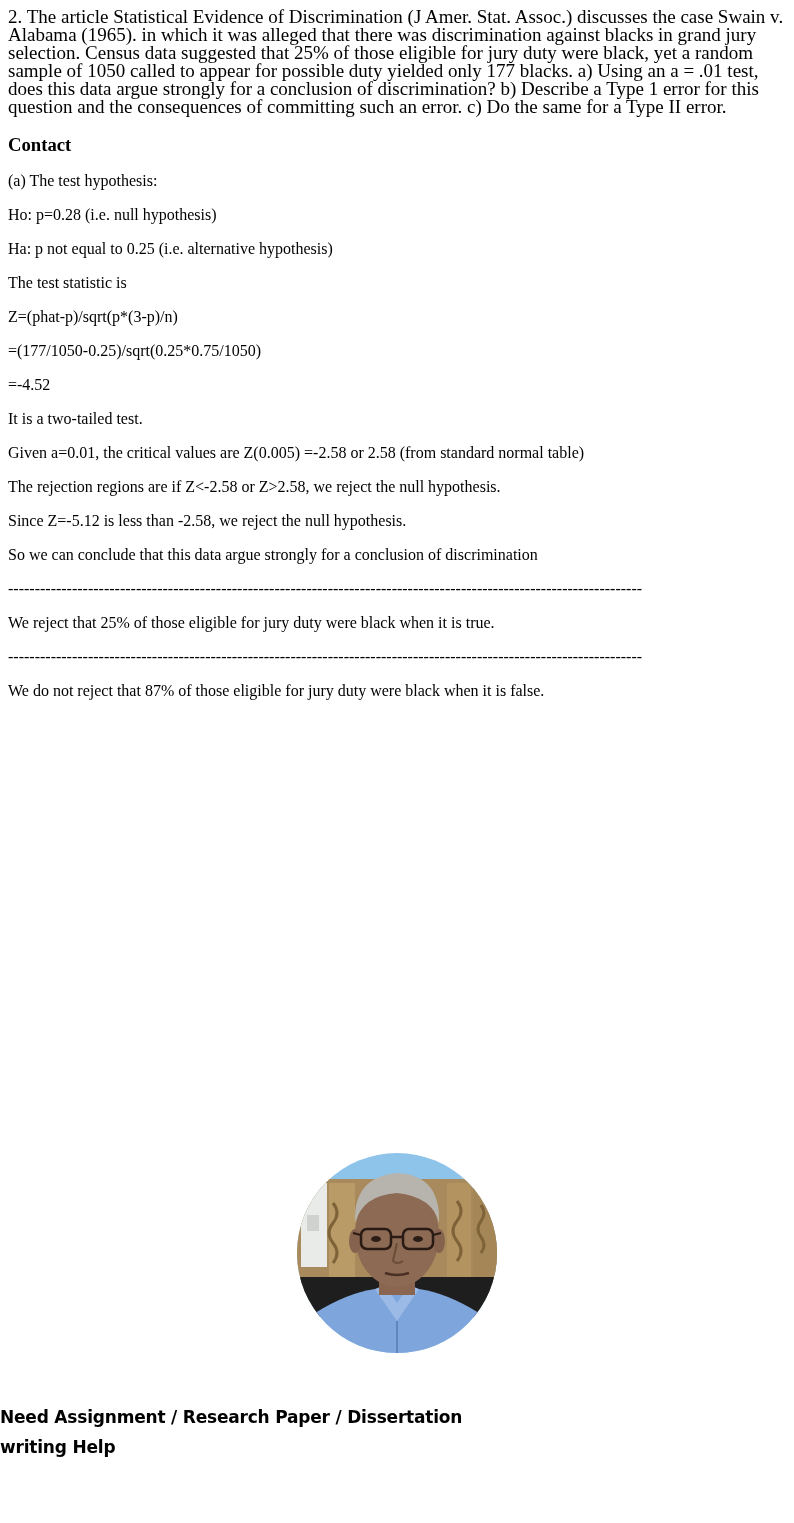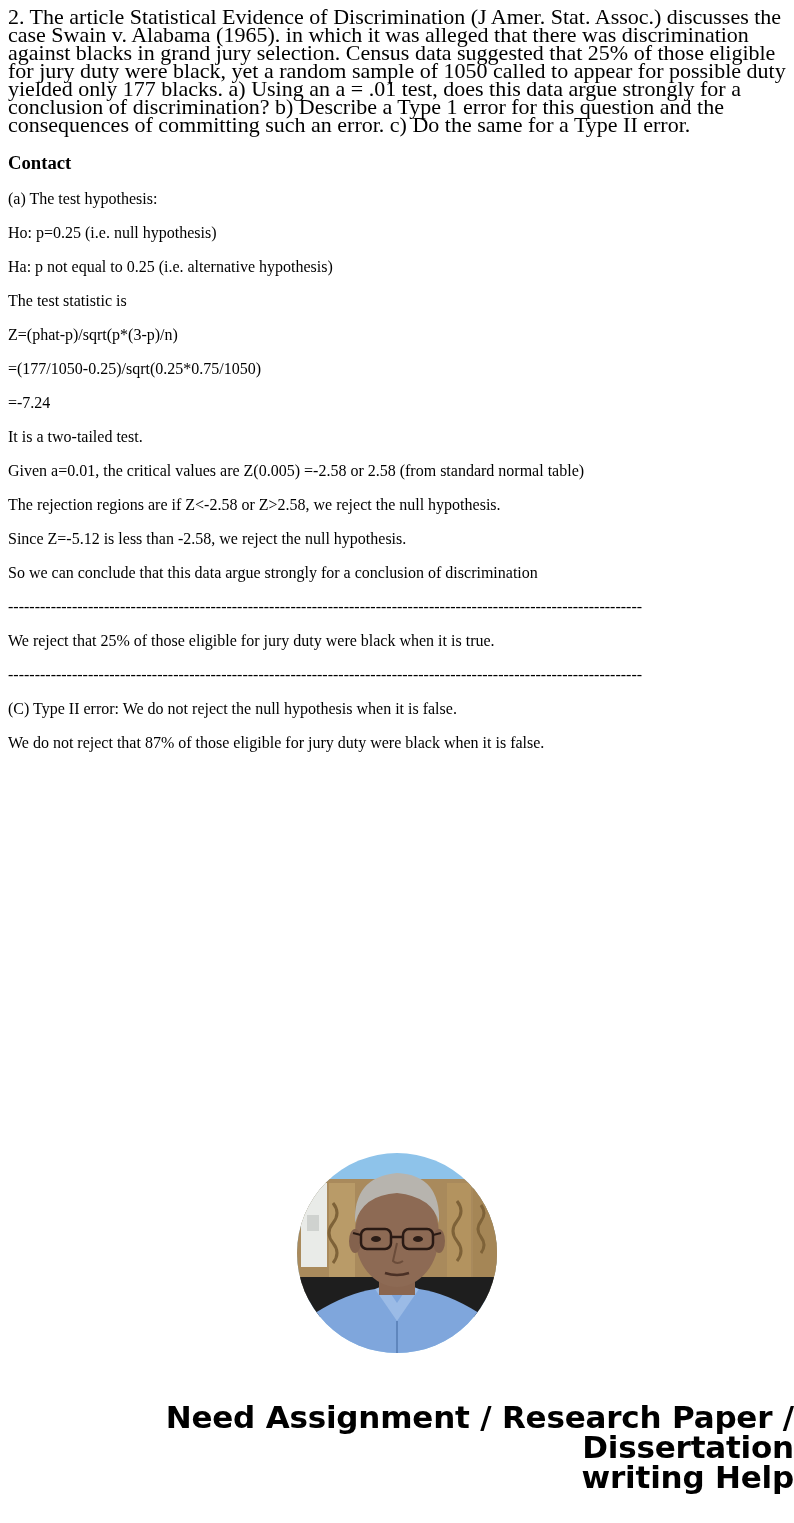--- a/index.html
+++ b/index.html
@@ -15,21 +15,21 @@
       color: #000000;
       font-family: "Liberation Serif", "DejaVu Serif", serif;
       font-size: 16px;
     }
     .page {
       padding: 8px 8px 0 8px;
     }
     .question {
       margin: 0;
       line-height: 18px;
-      font-size: 22px;
+      font-size: 19px;
     }
     .solution-title {
       font-family: "Liberation Serif", serif;
       font-size: 18.7px;
       font-weight: bold;
       margin: 18px 0 0 0;
       line-height: 22px;
     }
     .answer {
       margin-top: 16px;
@@ -55,56 +55,55 @@
       overflow: hidden;
     }
     .avatar-wrap svg {
       display: block;
     }
     .footer {
       position: absolute;
       left: 0;
       top: 1402px;
       width: 794px;
-      text-align: right;
+      text-align: left;
       font-family: "DejaVu Sans", sans-serif;
       font-weight: bold;
-      font-size: 31px;
+      font-size: 17px;
       line-height: 30px;
       letter-spacing: -0.2px;
     }
     .footer div {
       margin: 0;
     }
   </style>
 </head>
 <body>
 
 <div class="page">
   <p class="question">2. The article Statistical Evidence of Discrimination (J Amer. Stat. Assoc.) discusses the case Swain v. Alabama (1965). in which it was alleged that there was discrimination against blacks in grand jury selection. Census data suggested that 25% of those eligible for jury duty were black, yet a random sample of 1050 called to appear for possible duty yielded only 177 blacks. a) Using an a = .01 test, does this data argue strongly for a conclusion of discrimination? b) Describe a Type 1 error for this question and the consequences of committing such an error. c) Do the same for a Type II error.</p>
 
   <h3 class="solution-title">Contact</h3>
 
   <div class="answer">
     <p>(a) The test hypothesis:</p>
-    <p>Ho: p=0.25 (i.e. null hypothesis)</p>
+    <p>Ho: p=0.28 (i.e. null hypothesis)</p>
     <p>Ha: p not equal to 0.25 (i.e. alternative hypothesis)</p>
     <p>The test statistic is</p>
     <p>Z=(phat-p)/sqrt(p*(3-p)/n)</p>
     <p>=(177/1050-0.25)/sqrt(0.25*0.75/1050)</p>
-    <p>=-7.24</p>
+    <p>=-4.52</p>
     <p>It is a two-tailed test.</p>
     <p>Given a=0.01, the critical values are Z(0.005) =-2.58 or 2.58 (from standard normal table)</p>
     <p>The rejection regions are if Z&lt;-2.58 or Z&gt;2.58, we reject the null hypothesis.</p>
     <p>Since Z=-5.12 is less than -2.58, we reject the null hypothesis.</p>
     <p>So we can conclude that this data argue strongly for a conclusion of discrimination</p>
     <p class="separator">-----------------------------------------------------------------------------------------------------------------------</p>
     <p>We reject that 25% of those eligible for jury duty were black when it is true.</p>
     <p class="separator">-----------------------------------------------------------------------------------------------------------------------</p>
-    <p>(C) Type II error: We do not reject the null hypothesis when it is false.</p>
     <p>We do not reject that 87% of those eligible for jury duty were black when it is false.</p>
   </div>
 </div>
 
 <div class="avatar-wrap">
   <svg width="200" height="200" viewBox="0 0 200 200">
 
     <rect x="0" y="0" width="200" height="200" fill="#8ec3ea"></rect>
 
     <rect x="0" y="26" width="200" height="120" fill="#a98a5c"></rect>

